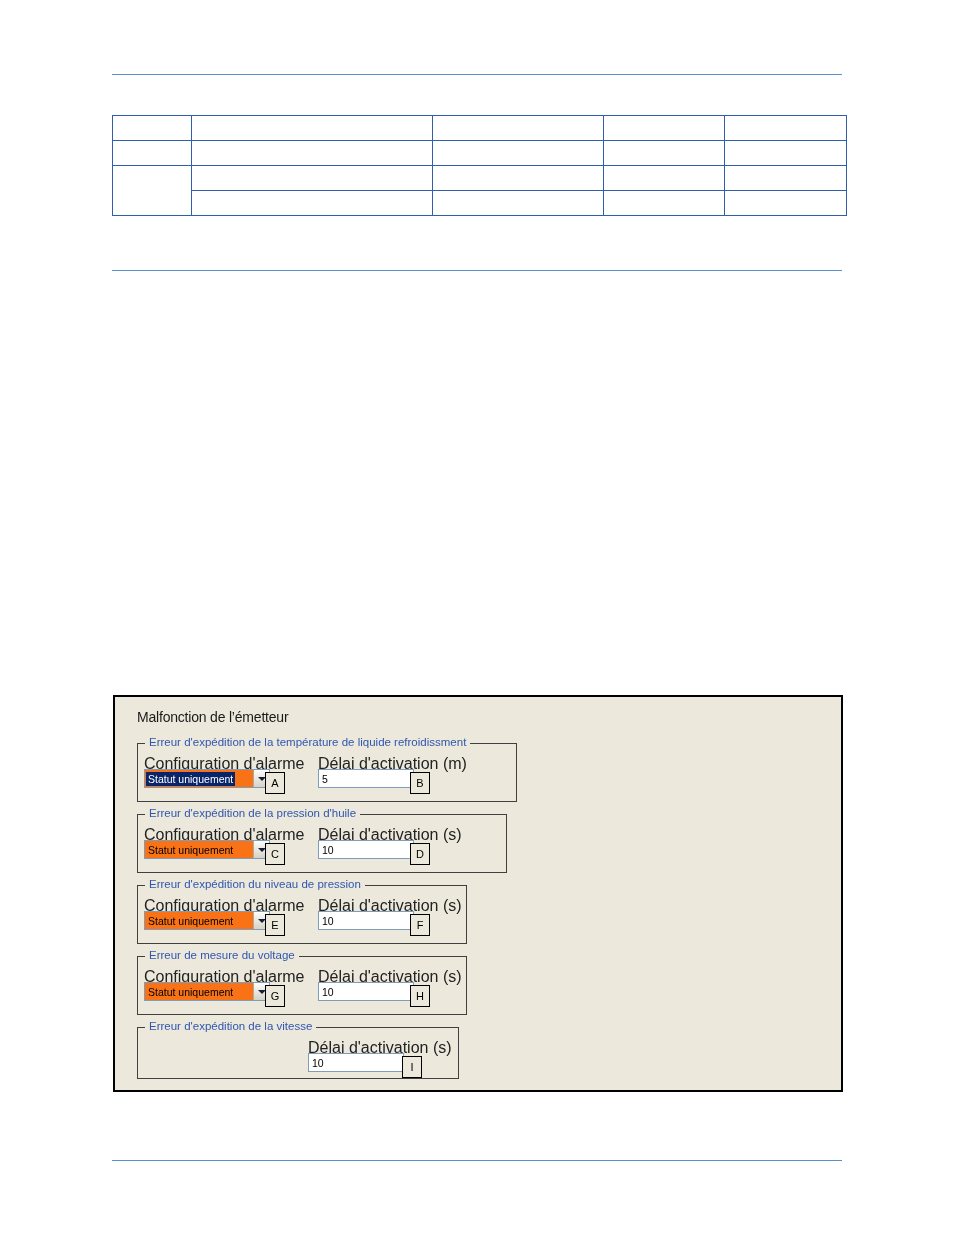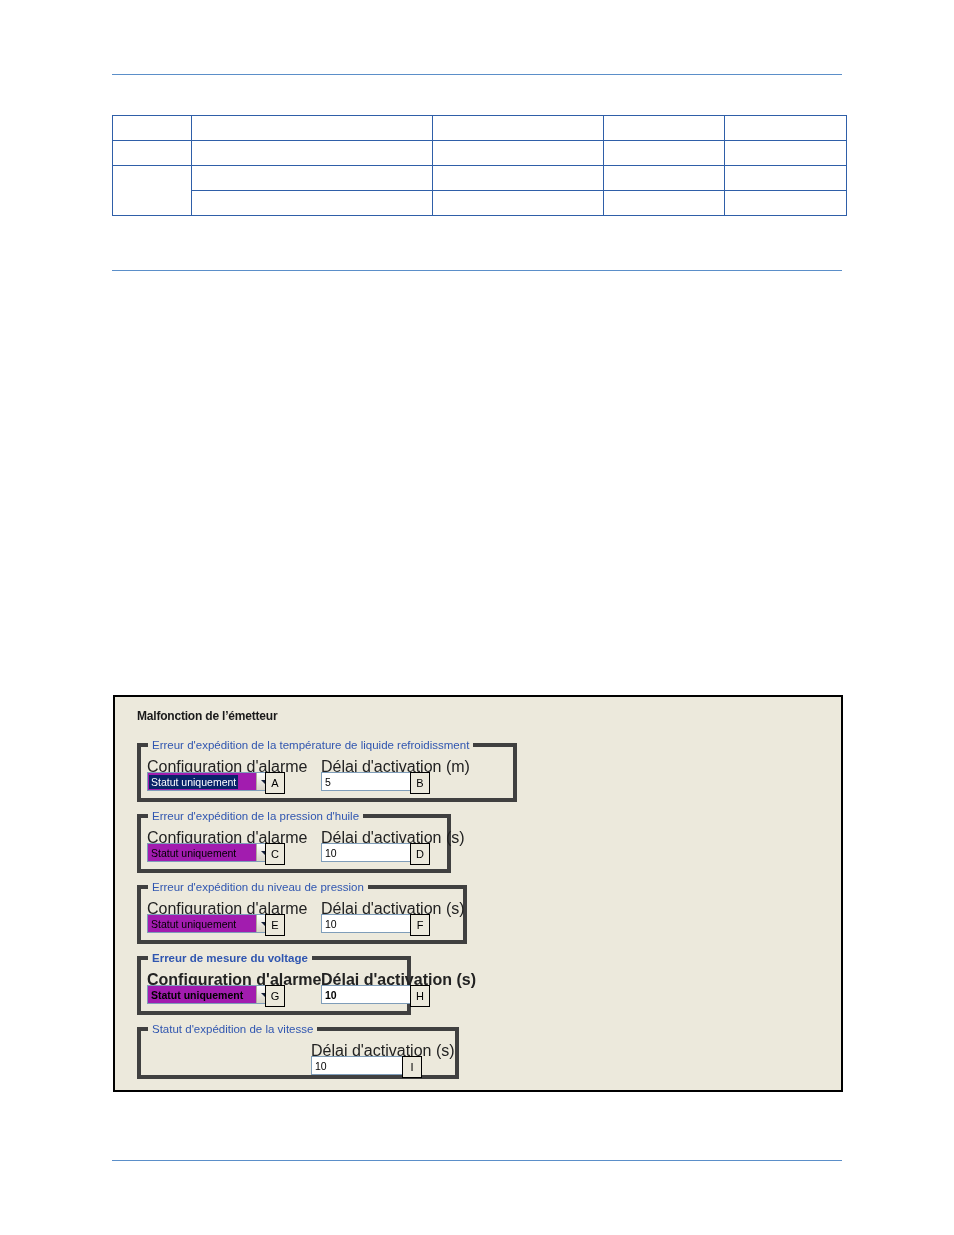--- a/index.html
+++ b/index.html
@@ -58,30 +58,30 @@
     width: 730px;
     height: 397px;
     background: #ece9dc;
     border: 2px solid #000000;
     box-sizing: border-box;
   }
   .shot-title {
     position: absolute;
     left: 22px;
     top: 12px;
-    font-size: 12px;
-    font-weight: bold;
+    font-size: 14px;
+    font-weight: normal;
     color: #1a1a1a;
     letter-spacing: -0.2px;
   }
 
   
   .group {
     position: absolute;
-    border: 4px solid #404040;
+    border: 1px solid #404040;
     box-sizing: border-box;
     background: transparent;
   }
   .group > .legend {
     position: absolute;
     top: -8px;
     left: 7px;
     background: #ece9dc;
     padding: 0 4px;
     font-size: 11.5px;
@@ -94,21 +94,21 @@
     color: #222;
     white-space: nowrap;
   }
 
   
   .combo {
     position: absolute;
     width: 126px;
     height: 19px;
     border: 1px solid #7f9db9;
-    background: #a21caf;
+    background: #f97316;
     box-sizing: border-box;
     font-size: 10.5px;
     color: #000;
     overflow: hidden;
   }
   .combo .val {
     position: absolute;
     left: 3px;
     top: 2px;
     line-height: 14px;
@@ -224,21 +224,21 @@
       <span class="val">Statut uniquement</span>
       <span class="arrow"></span>
     </div>
     <div class="textbox" style="left:180px; top:25px;">
       <span class="val">5</span>
     </div>
   </div>
   <div class="callout" style="left:150px; top:75px;">A</div>
   <div class="callout" style="left:295px; top:75px;">B</div>
 
-  <div class="group" style="left:22px; top:117px; width:314px; height:59px;">
+  <div class="group" style="left:22px; top:117px; width:370px; height:59px;">
     <span class="legend">Erreur d'expédition de la pression d'huile</span>
     <span class="fieldlabel" style="left:6px; top:11px;">Configuration d'alarme</span>
     <span class="fieldlabel" style="left:180px; top:11px;">Délai d'activation (s)</span>
     <div class="combo" style="left:6px; top:25px;">
       <span class="val">Statut uniquement</span>
       <span class="arrow"></span>
     </div>
     <div class="textbox" style="left:180px; top:25px;">
       <span class="val">10</span>
     </div>
@@ -254,37 +254,37 @@
       <span class="val">Statut uniquement</span>
       <span class="arrow"></span>
     </div>
     <div class="textbox" style="left:180px; top:25px;">
       <span class="val">10</span>
     </div>
   </div>
   <div class="callout" style="left:150px; top:217px;">E</div>
   <div class="callout" style="left:295px; top:217px;">F</div>
 
-  <div class="group" style="left:22px; top:259px; width:274px; height:59px;font-weight:bold;">
+  <div class="group" style="left:22px; top:259px; width:330px; height:59px;">
     <span class="legend">Erreur de mesure du voltage</span>
     <span class="fieldlabel" style="left:6px; top:11px;">Configuration d'alarme</span>
     <span class="fieldlabel" style="left:180px; top:11px;">Délai d'activation (s)</span>
     <div class="combo" style="left:6px; top:25px;">
       <span class="val">Statut uniquement</span>
       <span class="arrow"></span>
     </div>
     <div class="textbox" style="left:180px; top:25px;">
       <span class="val">10</span>
     </div>
   </div>
   <div class="callout" style="left:150px; top:288px;">G</div>
   <div class="callout" style="left:295px; top:288px;">H</div>
 
   <div class="group" style="left:22px; top:330px; width:322px; height:52px;">
-    <span class="legend">Statut d'expédition de la vitesse</span>
+    <span class="legend">Erreur d'expédition de la vitesse</span>
     <span class="fieldlabel" style="left:170px; top:11px;">Délai d'activation (s)</span>
     <div class="textbox" style="left:170px; top:25px;">
       <span class="val">10</span>
     </div>
   </div>
   <div class="callout" style="left:287px; top:359px;">I</div>
 
 </div>
 
 </body></html>

